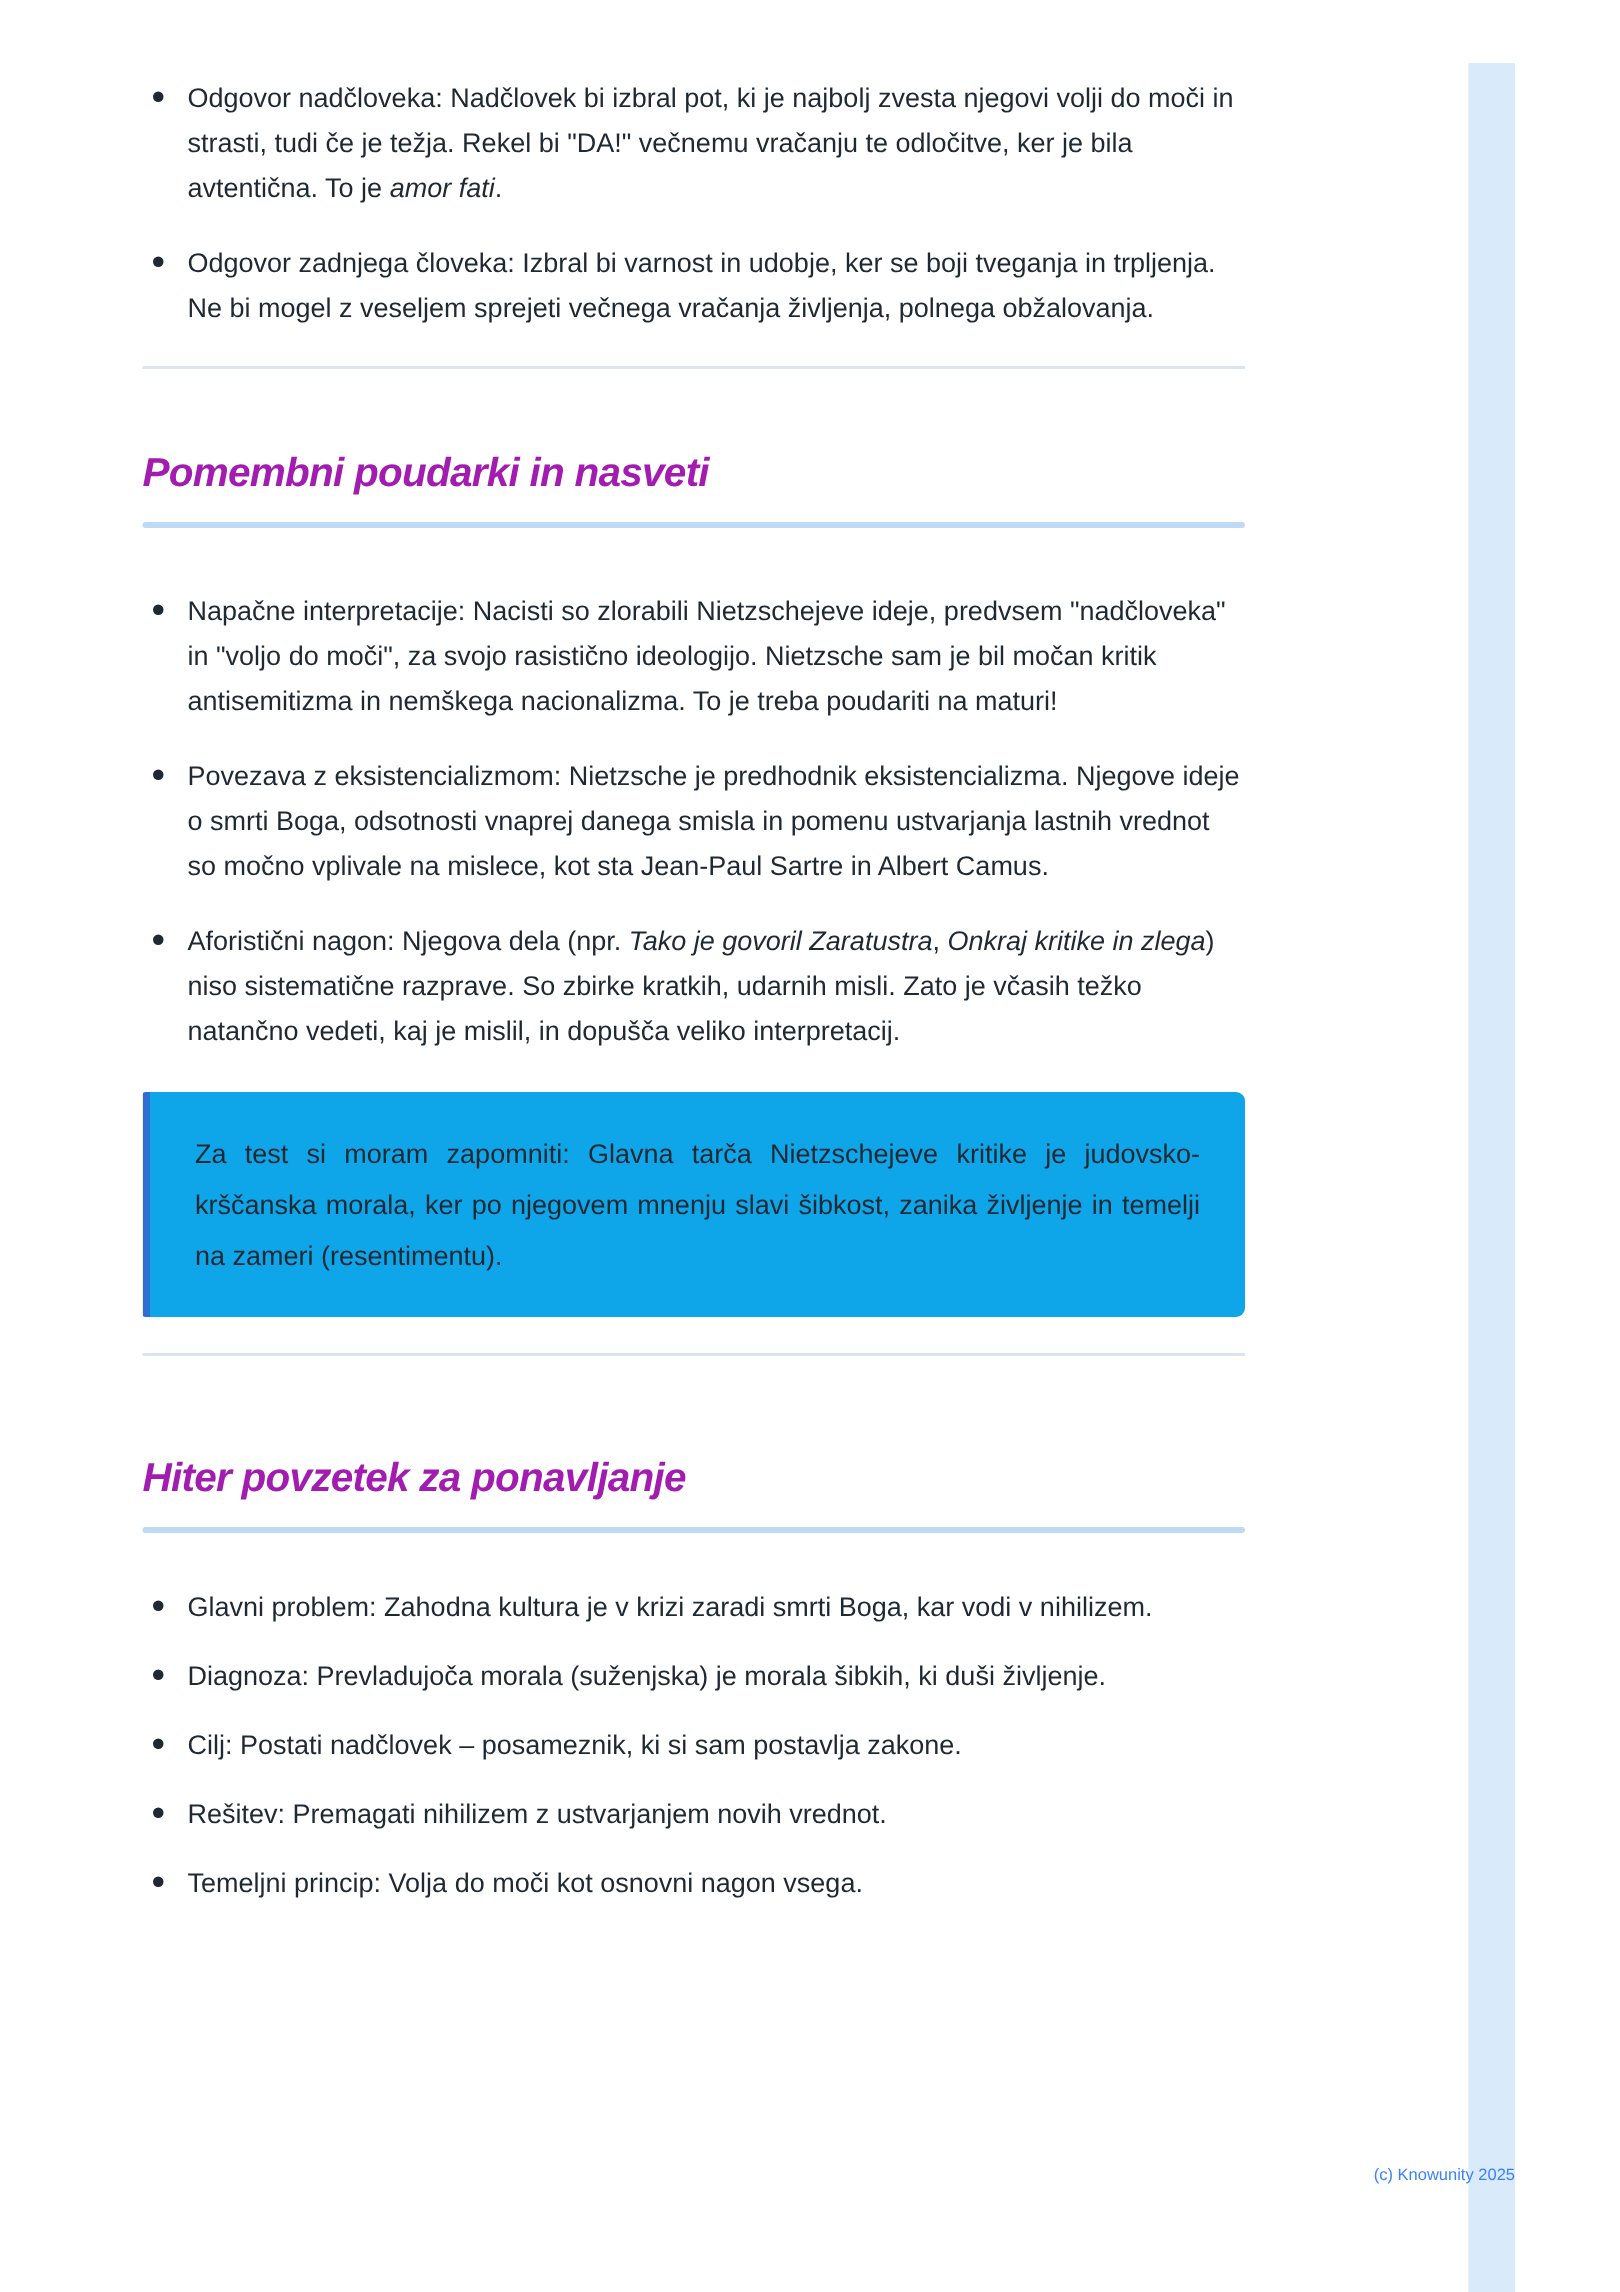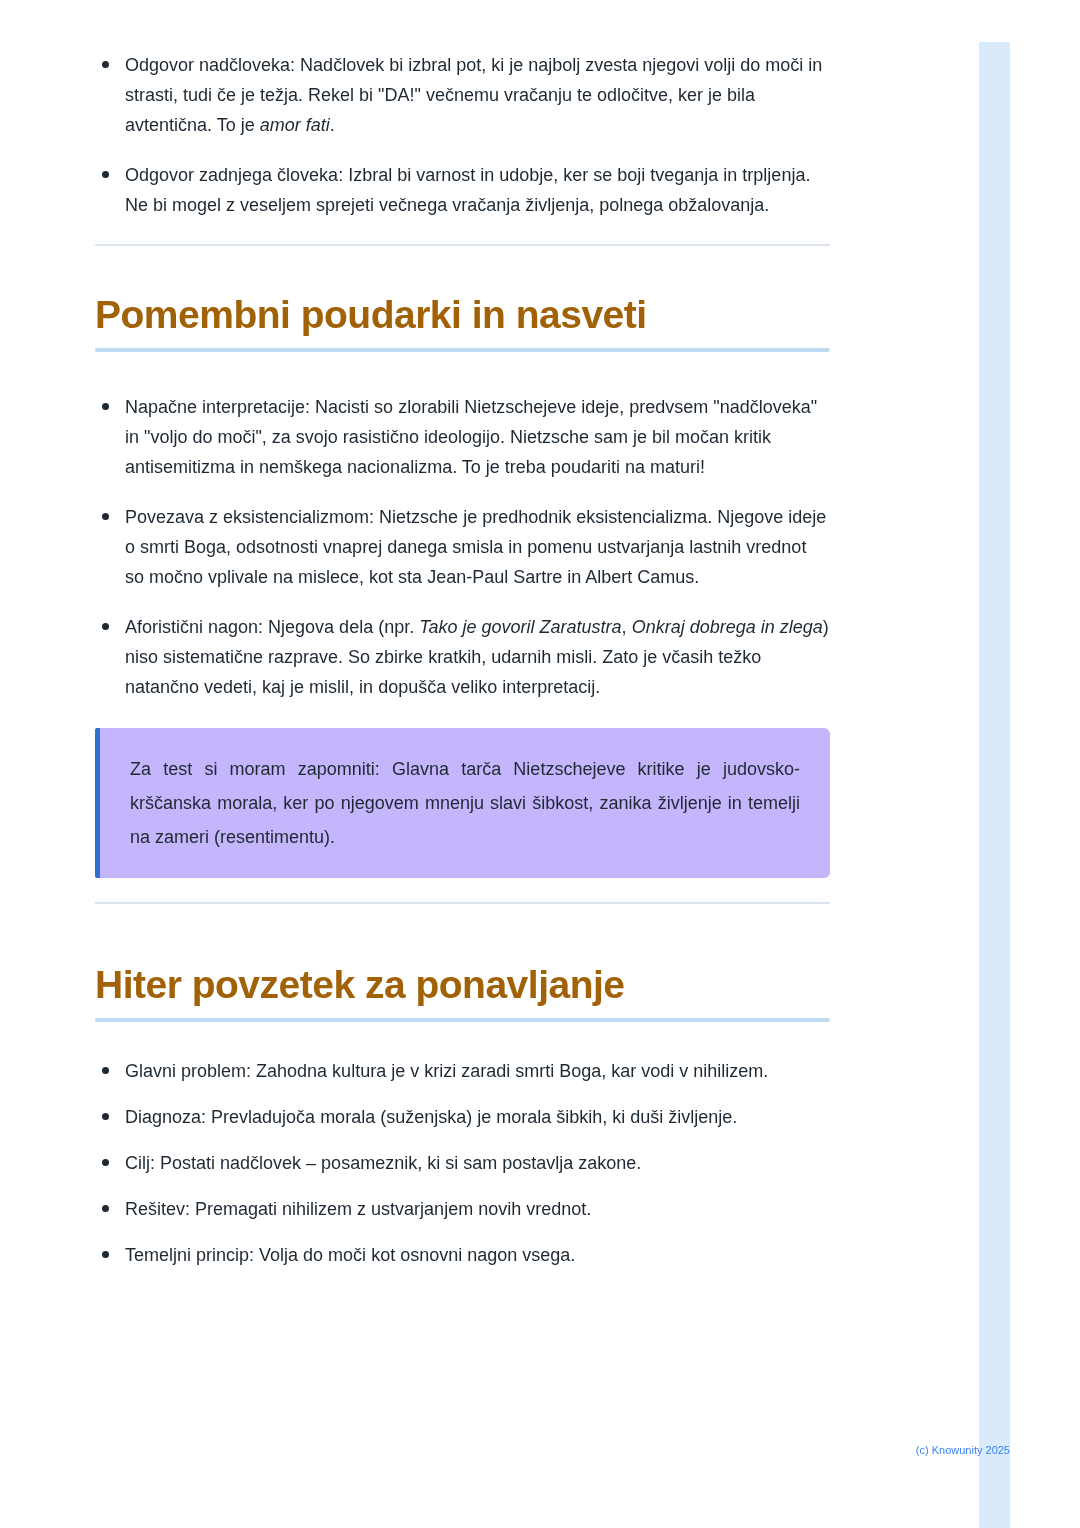--- a/index.html
+++ b/index.html
@@ -48,38 +48,39 @@
   .b { font-weight: 400; }
   .i { font-style: italic; }
   .divider {
     border: none;
     height: 2px;
     background: #dce4ed;
     margin-top: 24px;
   }
   .sec-heading {
     margin-top: 48px;
-    font-size: 39px;
+    font-size: 27px;
     line-height: 42px;
     font-weight: 700;
     letter-spacing: -0.5px;
-    color: #a16207;
+    color: #a21caf;
+    font-style: italic;
   }
   .heading-rule {
     margin-top: 12px;
     height: 4px;
     border-radius: 2px;
     background: #bedaf5;
   }
   ul.mt { margin-top: 40px; }
   ul.mt-sm { margin-top: 34px; }
   .sec-heading.h2 { margin-top: 60px; }
   .callout {
     margin-top: 26px;
-    background: #c4b5fd;
+    background: #0ea5e9;
     border-left: 5px solid #2e6fd0;
     border-radius: 2px 6px 6px 2px;
     padding: 24px 30px;
   }
   .callout-text {
     font-size: 18px;
     line-height: 34px;
     text-align: justify;
   }
   .footer {
@@ -107,21 +108,21 @@
     </ul>
 
     <hr class="divider">
 
     <h2 class="sec-heading">Pomembni poudarki in nasveti</h2>
     <div class="heading-rule"></div>
 
     <ul class="bullets mt">
       <li><span class="b">Napačne interpretacije:</span><span> Nacisti so zlorabili Nietzschejeve ideje, predvsem "nadčloveka" in "voljo do moči", za svojo rasistično ideologijo. Nietzsche sam je bil močan kritik antisemitizma in nemškega nacionalizma. To je treba poudariti na maturi!</span></li>
       <li><span class="b">Povezava z eksistencializmom:</span><span> Nietzsche je predhodnik eksistencializma. Njegove ideje o smrti Boga, odsotnosti vnaprej danega smisla in pomenu ustvarjanja lastnih vrednot so močno vplivale na mislece, kot sta Jean-Paul Sartre in Albert Camus.</span></li>
-      <li><span class="b">Aforistični nagon:</span><span> Njegova dela (npr. </span><span class="i">Tako je govoril Zaratustra</span><span>, </span><span class="i">Onkraj dobrega in zlega</span><span>) niso sistematične razprave. So zbirke kratkih, udarnih misli. Zato je včasih težko natančno vedeti, kaj je mislil, in dopušča veliko interpretacij.</span></li>
+      <li><span class="b">Aforistični nagon:</span><span> Njegova dela (npr. </span><span class="i">Tako je govoril Zaratustra</span><span>, </span><span class="i">Onkraj kritike in zlega</span><span>) niso sistematične razprave. So zbirke kratkih, udarnih misli. Zato je včasih težko natančno vedeti, kaj je mislil, in dopušča veliko interpretacij.</span></li>
     </ul>
 
     <div class="callout">
       <p class="callout-text"><span class="b">Za test si moram zapomniti:</span><span> Glavna tarča Nietzschejeve kritike je judovsko-krščanska morala, ker po njegovem mnenju slavi šibkost, zanika življenje in temelji na zameri (resentimentu).</span></p>
     </div>
 
     <hr class="divider">
 
     <h2 class="sec-heading h2">Hiter povzetek za ponavljanje</h2>
     <div class="heading-rule"></div>

